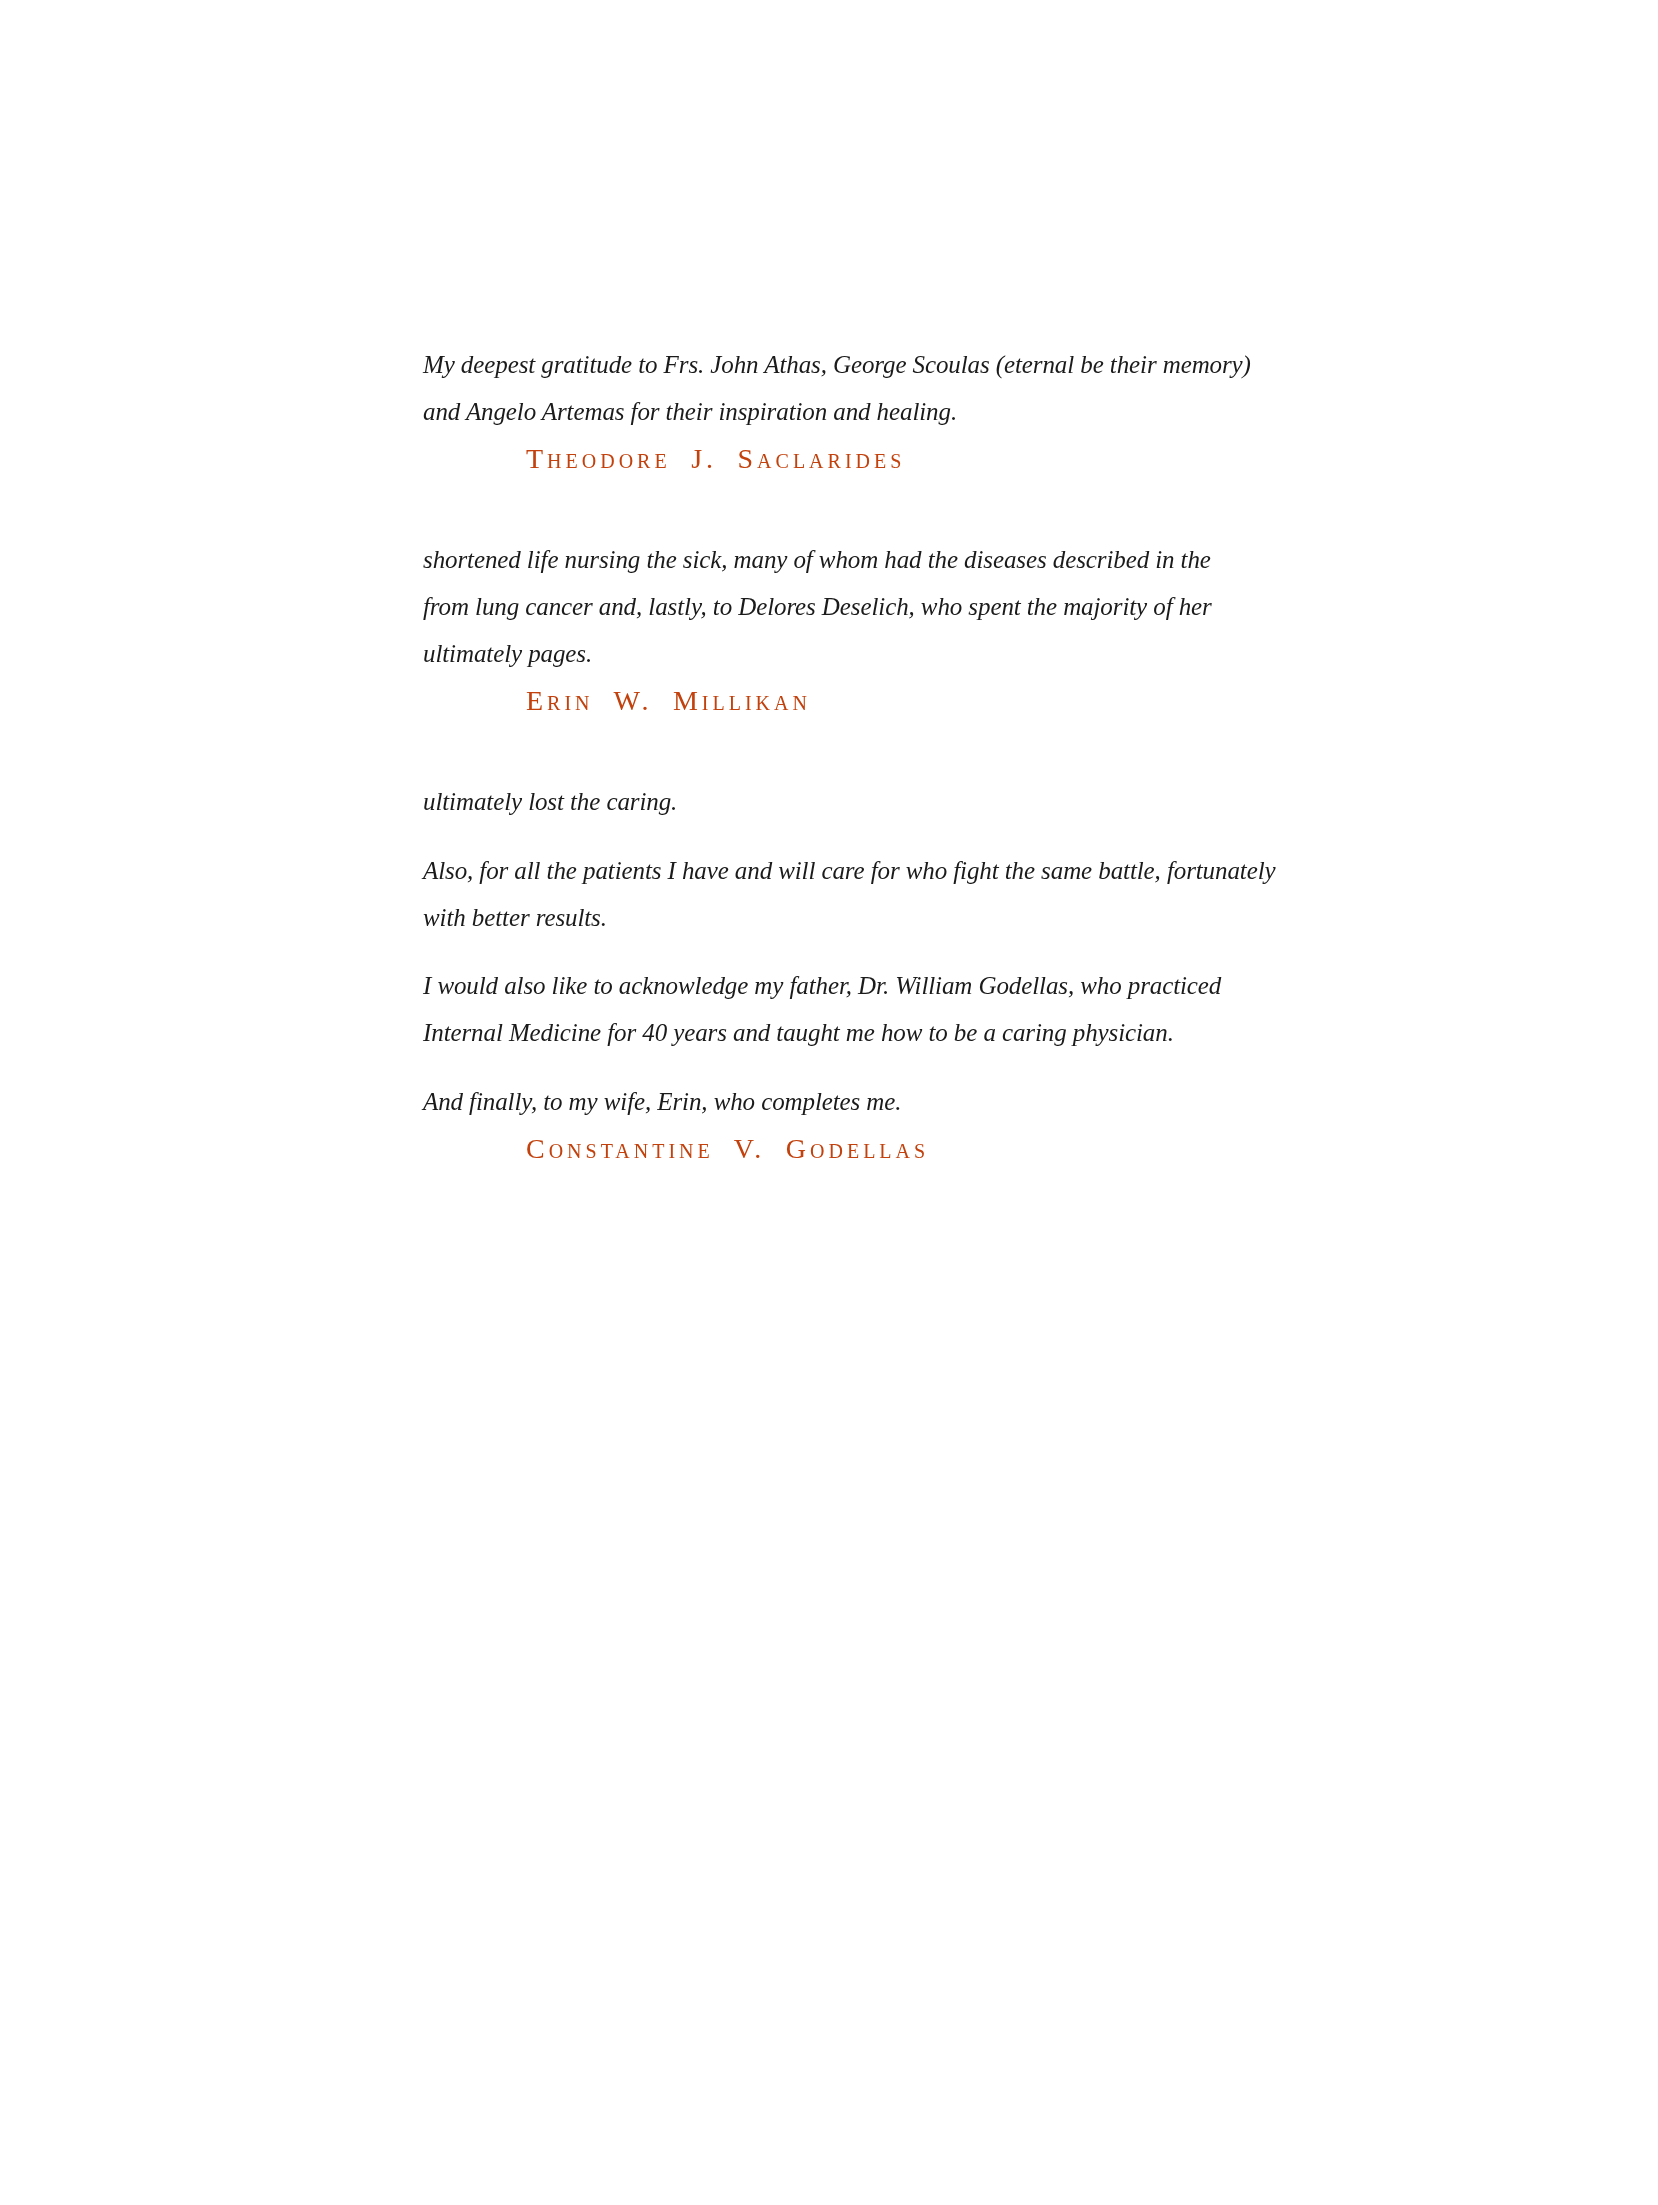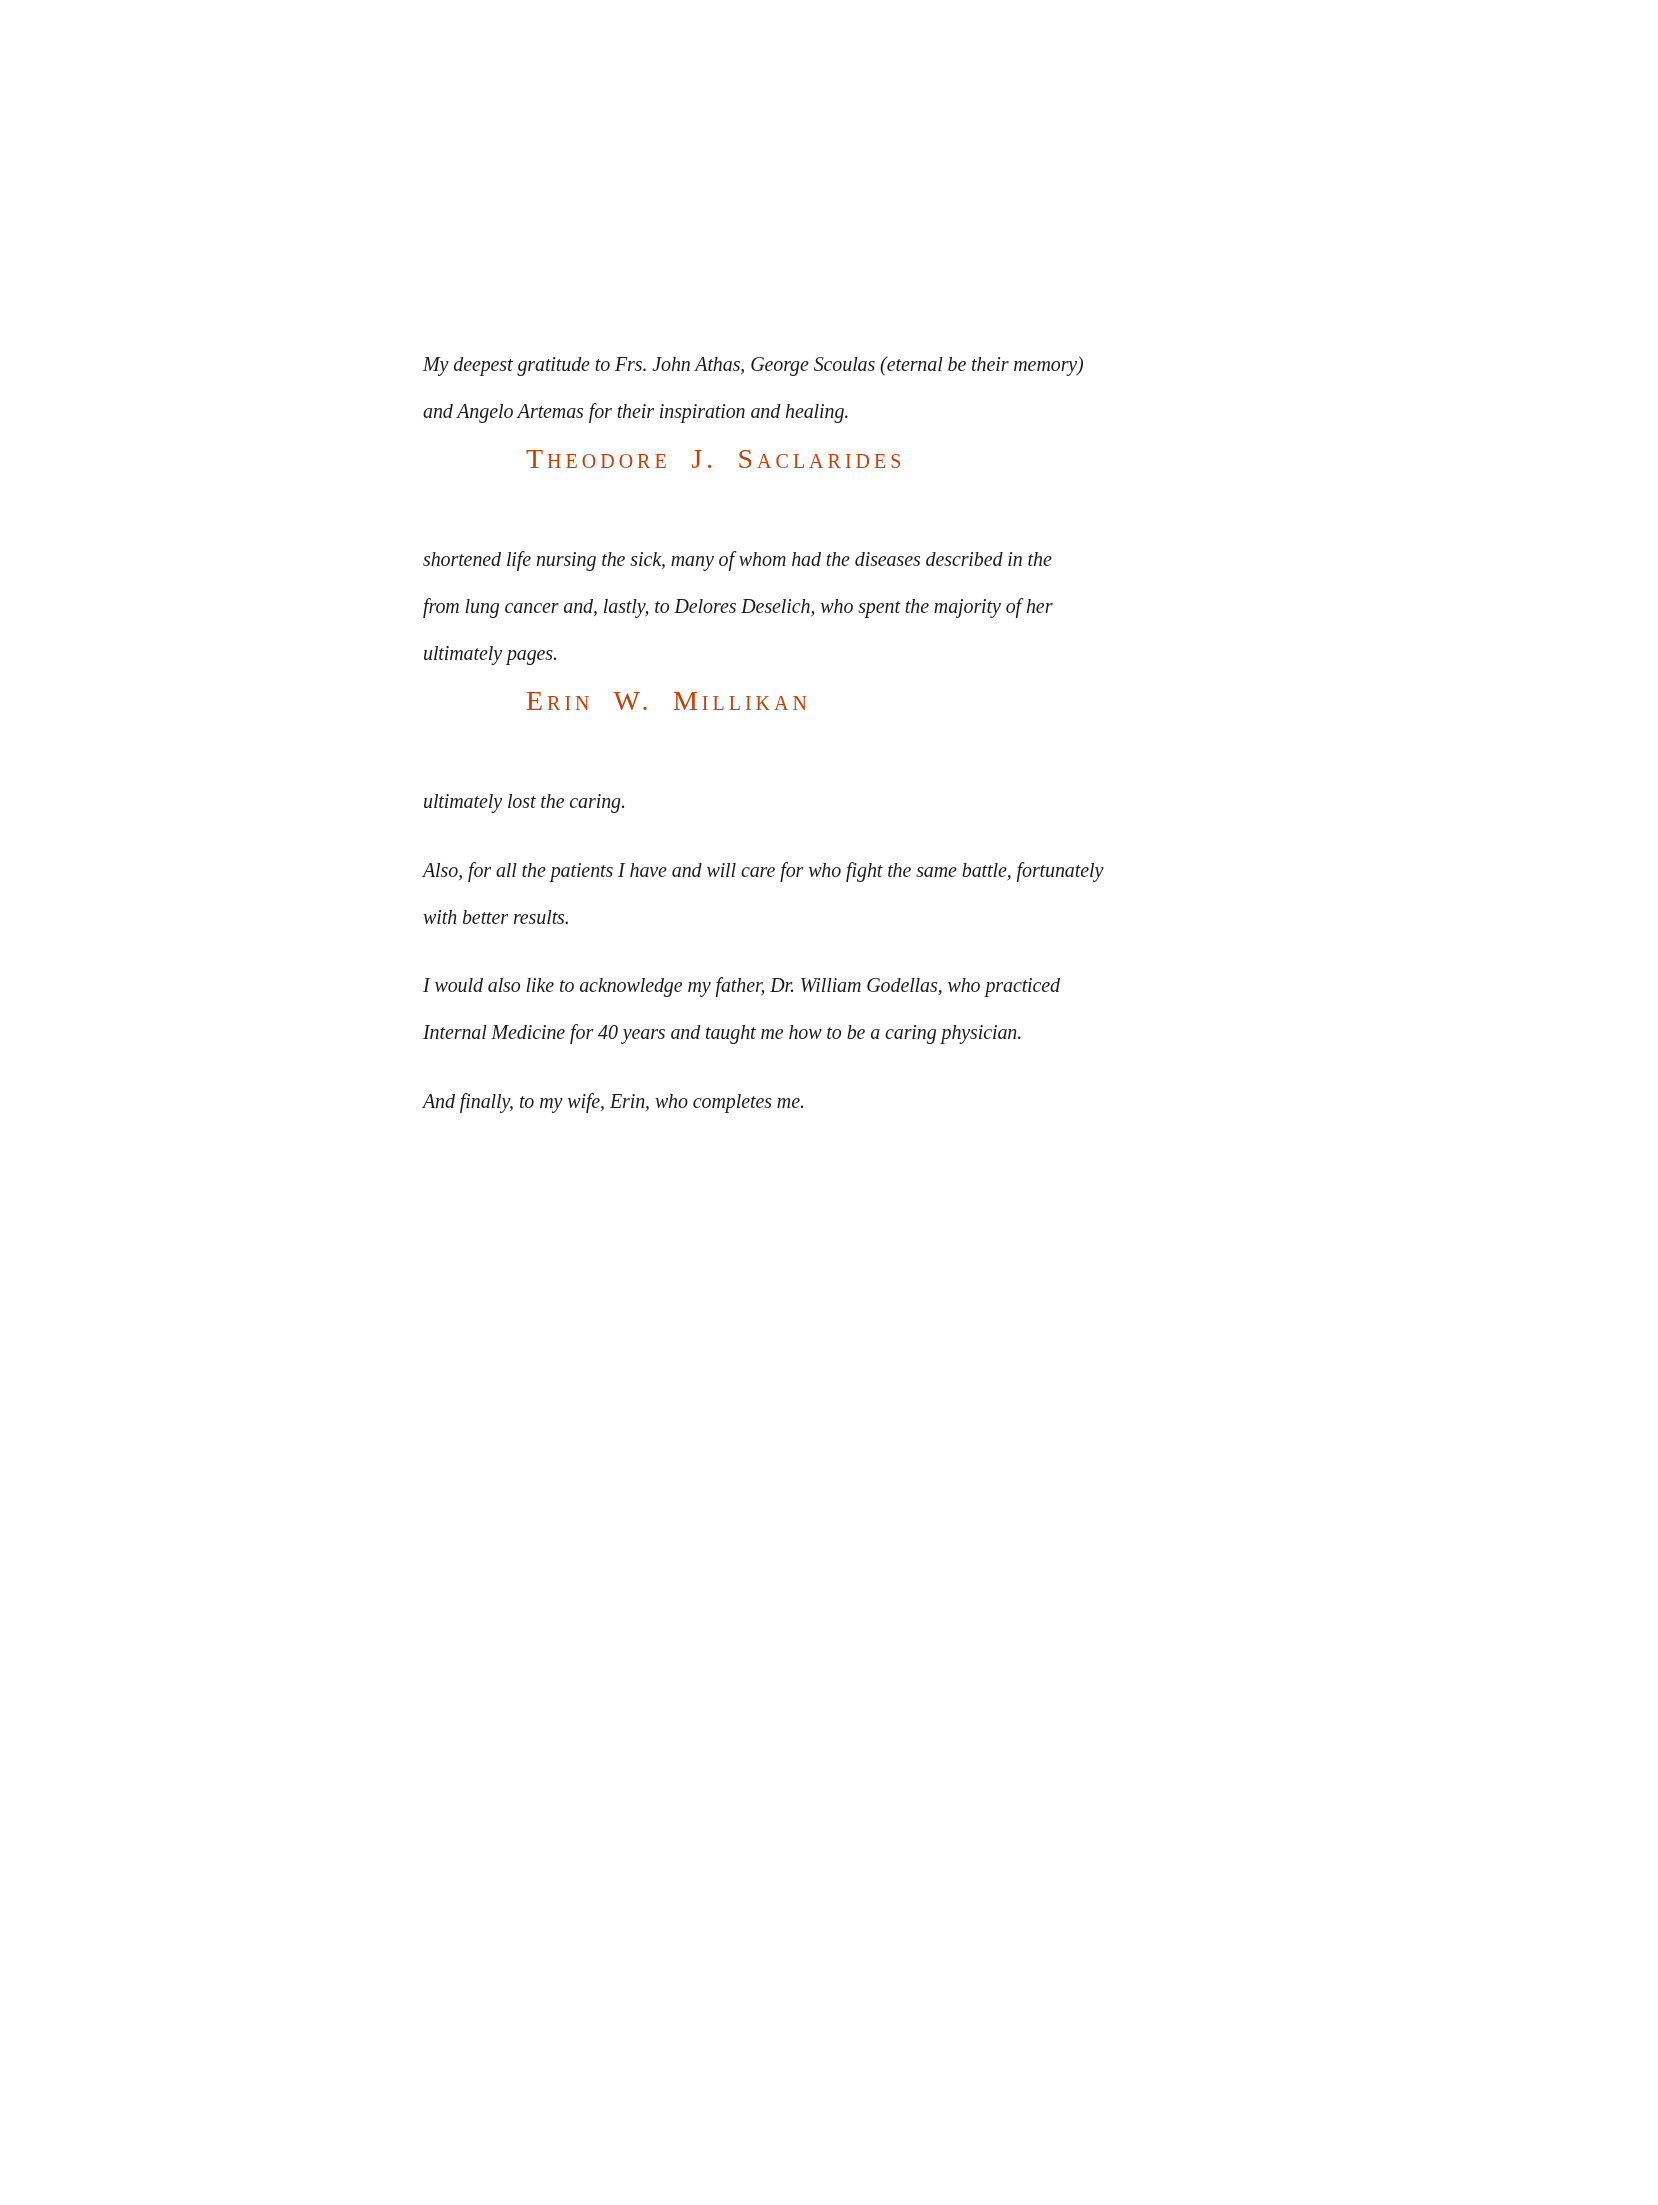--- a/index.html
+++ b/index.html
@@ -31,21 +31,21 @@
   }
   .para {
     margin: 0 0 21.6px 0;
   }
   .para.tight {
     margin-bottom: 0;
   }
   .line {
     font-family: "Liberation Serif", serif;
     font-style: italic;
-    font-size: 20px;
+    font-size: 25px;
     line-height: 47px;
     letter-spacing: -0.1px;
     white-space: nowrap;
   }
   .author-line {
     font-family: "Liberation Serif", serif;
     font-style: normal;
     font-variant: small-caps;
     font-size: 28px;
     line-height: 47px;
@@ -93,17 +93,18 @@
         <div class="line">Also, for all the patients I have and will care for who fight the same battle, fortunately</div>
         <div class="line">with better results.</div>
       </div>
       <div class="para">
         <div class="line">I would also like to acknowledge my father, Dr. William Godellas, who practiced</div>
         <div class="line">Internal Medicine for 40 years and taught me how to be a caring physician.</div>
       </div>
       <div class="para tight">
         <div class="line">And finally, to my wife, Erin, who completes me.</div>
       </div>
+      <div class="author-line">Constantine V. Godellas</div>
     </div>
 
   </div>
 </div>
 
 
 </body></html>

